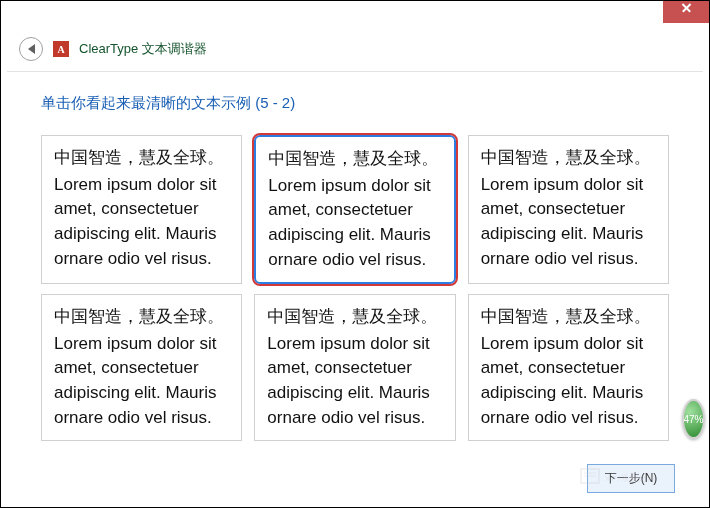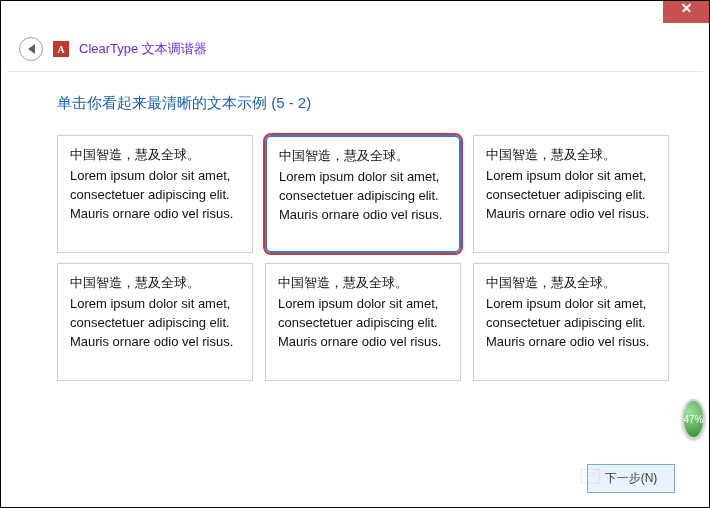--- a/index.html
+++ b/index.html
@@ -54,38 +54,38 @@
   .back-arrow {
     width:0;height:0;border-top:5px solid transparent;
     border-bottom:5px solid transparent;border-right:7px solid #606060;
     position:relative;
   }
   .app-icon {
     width:16px;height:16px;background:#c0392b;color:#fff;
     font-size:10px;font-weight:bold;display:flex;align-items:center;
     justify-content:center;font-family:Georgia,serif;
   }
-  .app-title { font-size: 13px; color:#6d28d9; }
+  .app-title { font-size: 13px; color:#14532d; }
   .divider { border-top:1px solid #e3e3e3; margin: 0 6px; }
-  .content { padding: 22px 40px 10px 56px; }
+  .content { padding: 22px 40px 10px 40px; }
   .instruction {
     color: #1a5fb4;
     font-size: 15px;
     margin-bottom: 22px;
     font-weight: 400;
   }
   .sample-grid {
     display: grid;
     grid-template-columns: repeat(3, 1fr);
     gap: 10px 12px;
   }
   .sample {
     border: 1px solid #d0d0d0;
     padding: 10px 12px;
-    font-size: 13px;
+    font-size: 17px;
     line-height: 1.45;
     color: #111;
     cursor: pointer;
     background:#fff;
     min-height: 118px;
   }
   .sample.selected {
     border: 2px solid #2b7de1;
     outline: 2px solid #d23a3a;
     outline-offset: 0px;

